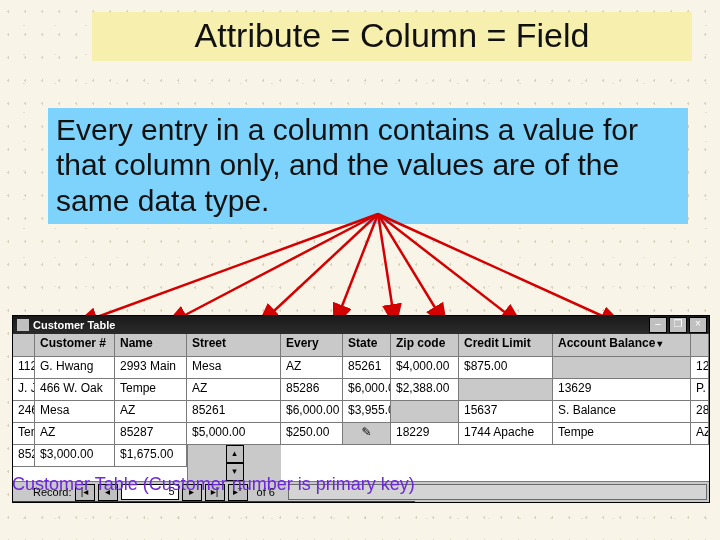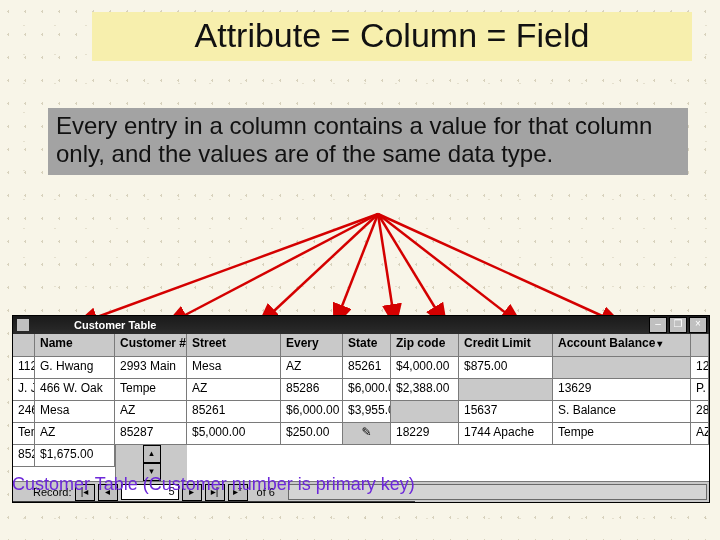--- a/index.html
+++ b/index.html
@@ -34,22 +34,22 @@
     font-size: 34px;
     padding: 4px 0 6px;
     color: #111;
     margin-left: 32px;
   }
   .desc-box {
     position: absolute;
     left: 48px;
     top: 108px;
     width: 624px;
-    background: #a3a3a3;
-    font-size: 24px;
+    background: #7dd3fc;
+    font-size: 30px;
     line-height: 1.18;
     padding: 4px 8px 6px;
     color: #111;
   }
   .arrows {
     position: absolute;
     left: 0;
     top: 208px;
     width: 720px;
     height: 122px;
@@ -67,21 +67,20 @@
     color: #000;
   }
   .titlebar {
     display: flex;
     align-items: center;
     background: linear-gradient(#1a1a1a, #2b2b2b);
     color: #fff;
     height: 18px;
     padding: 0 2px 0 4px;
     font-size: 11px;
-    gap: 41px;
   }
   .titlebar .icon {
     width: 12px;
     height: 12px;
     background: #c0c0c0;
     margin-right: 4px;
     display: inline-block;
   }
   .titlebar .title-text { flex: 1; font-weight: bold; }
   .winbtns { display: flex; gap: 2px; }
@@ -218,22 +217,22 @@
     <div class="winbtns">
       <div class="winbtn">–</div>
       <div class="winbtn">❐</div>
       <div class="winbtn">×</div>
     </div>
   </div>
 
   <div class="grid">
 
     <div class="hcell rowhead"></div>
+    <div class="hcell">Customer #</div>
     <div class="hcell">Name</div>
-    <div class="hcell">Customer #</div>
     <div class="hcell">Street</div>
     <div class="hcell">Every</div>
     <div class="hcell">State</div>
     <div class="hcell">Zip code</div>
     <div class="hcell num-right">Credit Limit</div>
     <div class="hcell accountbal num-right">
       <span>Account Balance</span><span class="hdr-arrow">▾</span>
     </div>
     <div class="rowhead "></div>
       <div class="dcell num-right ">11255</div>
@@ -270,20 +269,21 @@
       <div class="dcell ">AZ</div>
       <div class="dcell ">85287</div>
       <div class="dcell num-right ">$5,000.00</div>
       <div class="dcell num-right ">$250.00</div>
       <div class="rowhead ">✎</div>
       <div class="dcell num-right ">18229</div>
       <div class="dcell ">1744 Apache</div>
       <div class="dcell ">Tempe</div>
       <div class="dcell ">AZ</div>
       <div class="dcell ">85287</div>
+      <div class="dcell num-right ">$3,000.00</div>
       <div class="dcell num-right ">$1,675.00</div>
       <div class="vscroll" style="grid-row: span 6;">
       <div class="sbtn">▴</div>
       <div class="strack"></div>
       <div class="sbtn">▾</div>
     </div>
 
   </div>
 
   <div class="footer">

